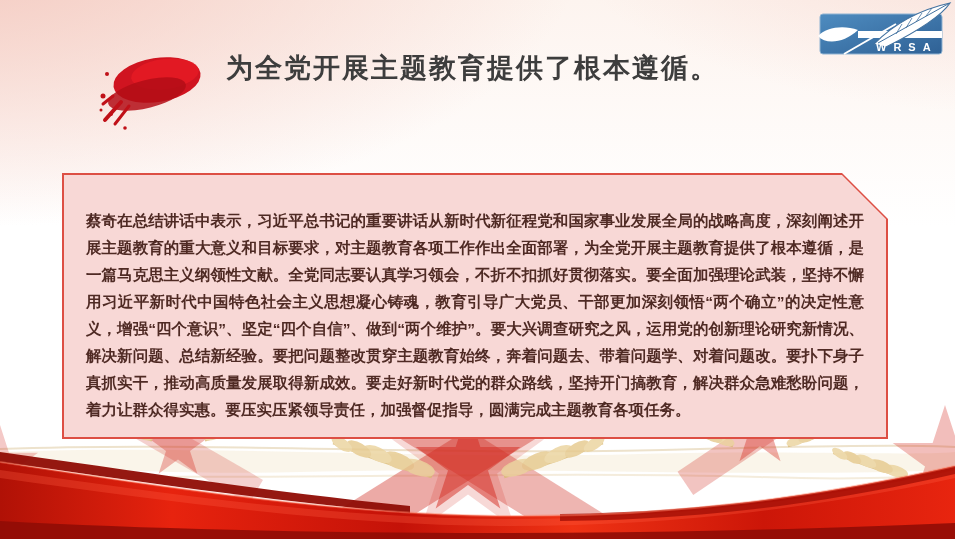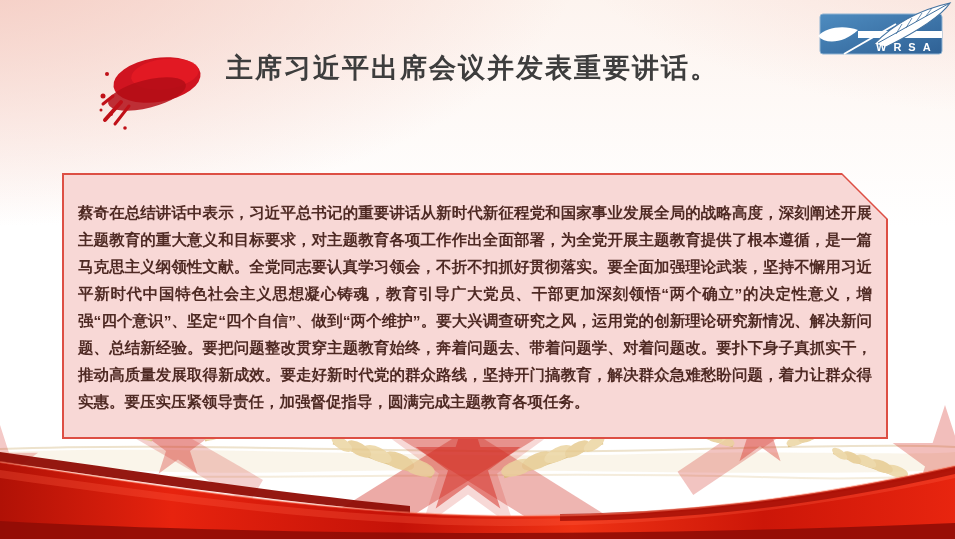--- a/index.html
+++ b/index.html
@@ -21,21 +21,21 @@
   .content-box{position:absolute;left:62px;top:173px;width:826px;height:266px;z-index:3;}
   .box-border{
     position:absolute;inset:0;background:#dd4f44;
     clip-path:polygon(0 0, calc(100% - 46px) 0, 100% 46px, 100% 100%, 0 100%);
   }
   .box-fill{
     position:absolute;inset:1.6px;background:rgba(255,255,255,.78);
     clip-path:polygon(0 0, calc(100% - 45px) 0, 100% 45px, 100% 100%, 0 100%);
   }
   .body-text{
-    position:absolute;left:16px;right:16px;top:26px;margin:0;
+    position:absolute;left:16px;right:16px;top:26px;margin:8px;
     font-size:15.5px;font-weight:700;color:#4f2a24;line-height:27px;
     text-align:justify;z-index:2;
   }
 </style>
 </head>
 <body>
 
 <div class="slide">
 
   <svg class="bg-deco" viewBox="0 0 955 539" aria-hidden="true">
@@ -122,21 +122,21 @@
       <path d="M18,52 L8,60" stroke="#c01018" stroke-width="3" stroke-linecap="round"></path>
       <circle cx="12" cy="30" r="2" fill="#c01018"></circle>
       <circle cx="8" cy="52" r="2.5" fill="#c01018"></circle>
       <circle cx="16" cy="70" r="2" fill="#c01018"></circle>
       <circle cx="30" cy="84" r="1.8" fill="#c01018"></circle>
       <circle cx="6" cy="66" r="1.5" fill="#c01018"></circle>
     </g>
   </svg>
 
   <div class="title">
-    <div>主席习近平出席会议并发表重要讲话。</div>
+    <div>为全党开展主题教育提供了根本遵循。</div>
   </div>
 
   <svg class="logo" viewBox="0 0 142 60" aria-hidden="true">
     <defs>
       <linearGradient id="blueG" x1="0" y1="0" x2="1" y2="1">
         <stop offset="0" stop-color="#4e8cc0"></stop>
         <stop offset="1" stop-color="#2f6195"></stop>
       </linearGradient>
     </defs>
     <rect x="8" y="12" width="122" height="40" rx="3" fill="url(#blueG)" stroke="#8fb3d2" stroke-width="1"></rect>

